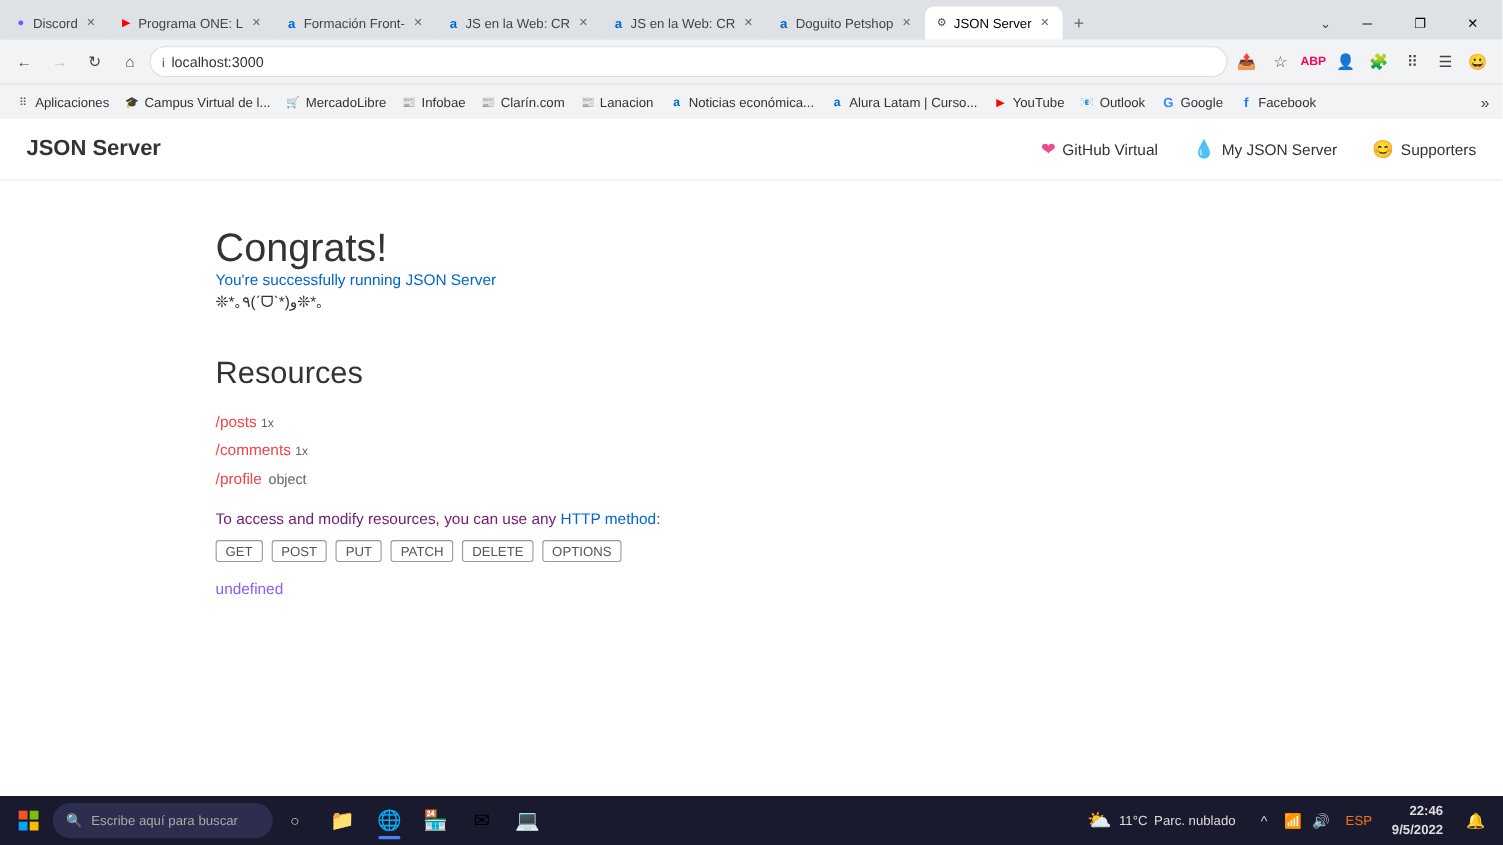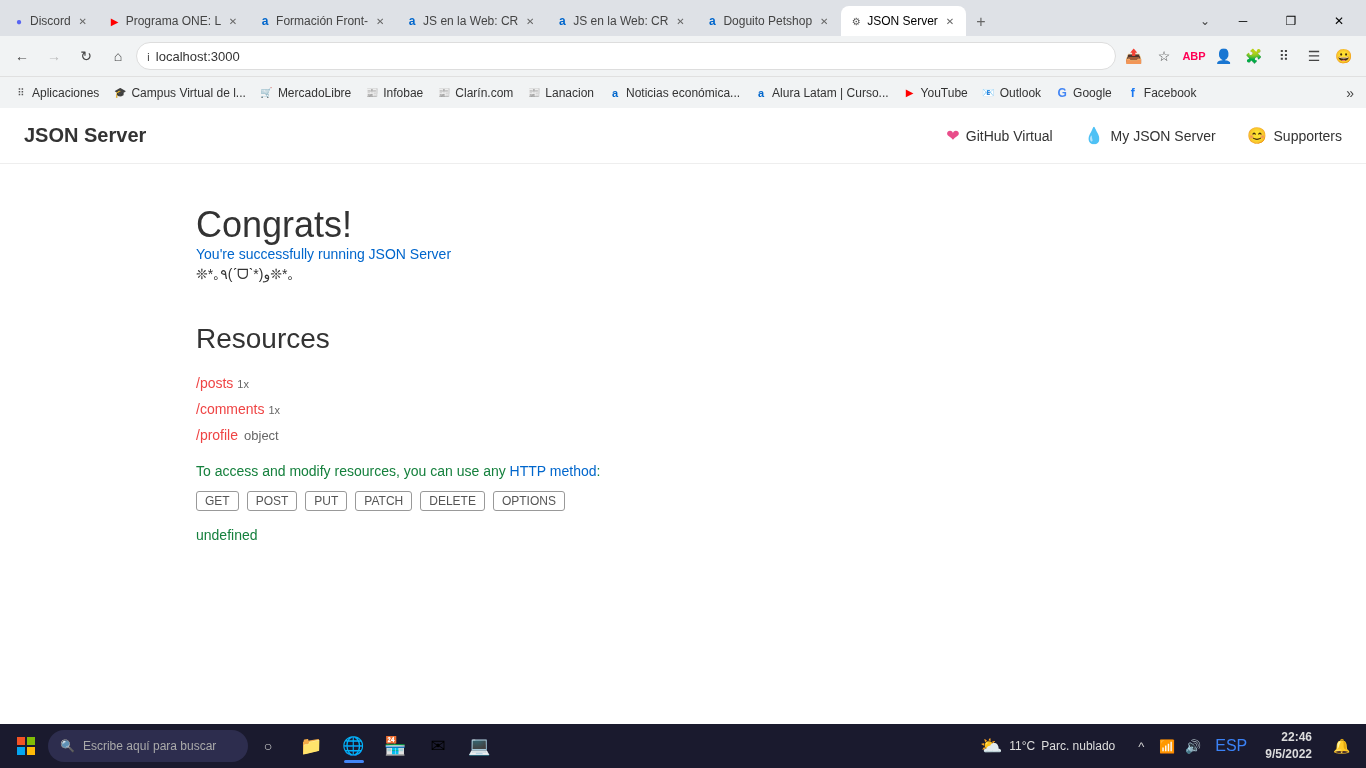--- a/index.html
+++ b/index.html
@@ -266,37 +266,37 @@
       font-size: 11px;
       color: #666;
       vertical-align: super;
     }
     .http-info {
       font-size: 14px;
       color: #333;
       margin-top: 20px;
       margin-bottom: 12px;
     }
-    .http-info span { color: #15803d; }
+    .http-info span { color: #701a75; }
     .http-badges {
       display: flex;
       gap: 8px;
       flex-wrap: wrap;
     }
     .http-badge {
       border: 1px solid #999;
       border-radius: 3px;
       padding: 2px 8px;
       font-size: 12px;
       color: #555;
       background: #fff;
     }
     .undefined-text {
       font-size: 14px;
-      color: #15803d;
+      color: #8b5cf6;
       margin-top: 16px;
     }
 
     
     .taskbar {
       position: fixed;
       bottom: 0;
       left: 0;
       width: 1366px;
       height: 44px;
@@ -648,21 +648,21 @@
     <div class="taskbar-weather">
       <span class="weather-icon">⛅</span>
       <span>11°C</span>
       <span>Parc. nublado</span>
     </div>
     <div class="taskbar-systray">
       <span class="tray-icon">^</span>
       <span class="tray-icon">📶</span>
       <span class="tray-icon">🔊</span>
     </div>
-    <span style="color:#3b82f6;font-size:16px;cursor:pointer;padding:0 4px;">ESP</span>
+    <span style="color:#f97316;font-size:12px;cursor:pointer;padding:0 4px;">ESP</span>
     <div class="taskbar-time">
       <div>22:46</div>
       <div>9/5/2022</div>
     </div>
     <div class="taskbar-notification">
       <span>🔔</span>
     </div>
   </div>
 </div>
 

